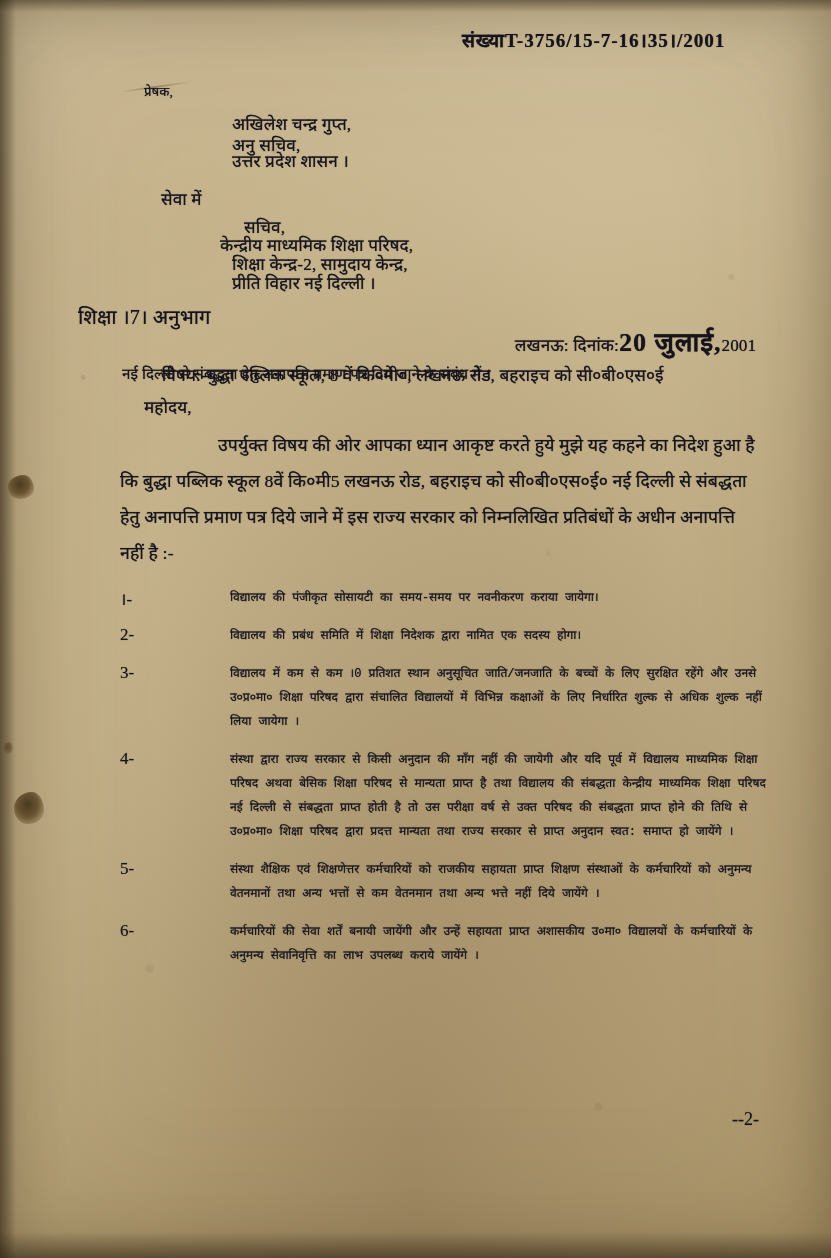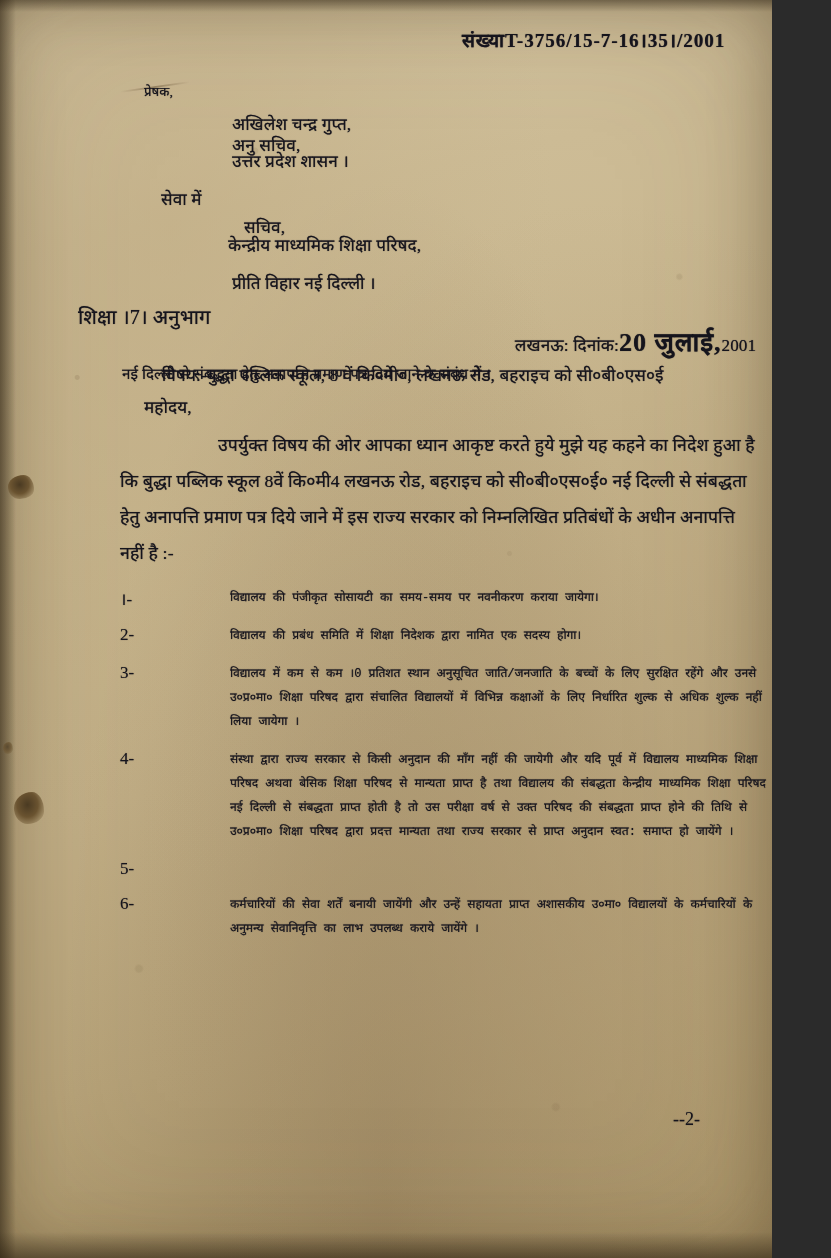--- a/index.html
+++ b/index.html
@@ -7,21 +7,21 @@
     margin: 0;
     padding: 0;
     background: #2b2b2b;
   }
   body {
     font-family: "Liberation Sans", sans-serif;
   }
 
   .page {
     position: relative;
-    width: 772px;
+    width: 831px;
     height: 1258px;
     overflow: hidden;
     background:
       radial-gradient(ellipse at 22% 18%, rgba(190,170,130,0.55) 0%, rgba(190,170,130,0) 45%),
       radial-gradient(ellipse at 78% 72%, rgba(172,150,110,0.45) 0%, rgba(172,150,110,0) 55%),
       radial-gradient(ellipse at 50% 95%, rgba(140,118,84,0.55) 0%, rgba(140,118,84,0) 60%),
       linear-gradient(168deg, #d8c9a6 0%, #cdbc96 18%, #c8b68e 38%, #c2af87 58%, #b9a57b 78%, #ab9669 100%);
     color: #1a1a22;
   }
 
@@ -103,21 +103,21 @@
     font-weight: 600;
   }
 
   .presak       { top: 83px;  left: 144px; font-size: 13px; }
   .sender-name  { top: 113px; left: 232px; font-size: 17px; }
   .sender-desig { top: 134px; left: 232px; font-size: 17px; }
   .sender-gov   { top: 150px; left: 232px; font-size: 17px; }
 
   .sewa-me      { top: 188px; left: 143px; font-size: 17px; margin-left: 18px; }
   .addr1        { top: 216px; left: 244px; font-size: 17px; }
-  .addr2        { top: 234px; left: 228px; font-size: 17px; text-align: center; }
+  .addr2        { top: 234px; left: 220px; font-size: 17px; text-align: center; }
   .addr3        { top: 253px; left: 232px; font-size: 17px; }
   .addr4        { top: 272px; left: 232px; font-size: 17px; }
 
   .section-left { top: 303px; left: 78px;  font-size: 20px; }
   .place-date   { top: 301px; left: 497px; font-size: 17px; }
   .date-big     { font-size: 26px; font-weight: 700; letter-spacing: 1px; }
 
   .subject-l1   { top: 340px; left: 144px; font-size: 17px; }
   .subject-l2   { top: 364px; left: 122px; font-size: 15px; }
 
@@ -186,37 +186,38 @@
   <div class="hw ref-no">संख्याT-3756/15-7-16।35।/2001</div>
 
   <div class="hw presak">प्रेषक,</div>
   <div class="hw sender-name">अखिलेश चन्द्र गुप्त,</div>
   <div class="hw sender-desig">अनु सचिव,</div>
   <div class="hw sender-gov">उत्तर प्रदेश शासन ।</div>
 
   <div class="hw sewa-me">सेवा में</div>
   <div class="hw addr1">सचिव,</div>
   <div class="hw addr2">केन्द्रीय माध्यमिक शिक्षा परिषद,</div>
+  <div class="hw addr3">शिक्षा केन्द्र-2, सामुदाय केन्द्र,</div>
   <div class="hw addr4">प्रीति विहार नई दिल्ली ।</div>
 
   <div class="hw section-left">शिक्षा ।7। अनुभाग</div>
 
   <div class="hw place-date">
     <span>लखनऊ: दिनांक:</span><span class="date-big">20 जुलाई,</span><span>2001</span>
   </div>
 
   <div class="hw subject-l1">
     <span>विषय:-</span><span>बुद्धा पब्लिक स्कूल, 8 वें कि०मी०, लखनऊ रोड, बहराइच को सी०बी०एस०ई</span>
   </div>
   <div class="hw subject-l2">नई दिल्ली से संबद्धता हेतु अनापत्ति प्रमाण पत्र दिये जाने के संबंध में ।</div>
 
   <div class="hw mahoday">महोदय,</div>
 
   <div class="hw block body-para">
-    <span class="indent"></span><span>उपर्युक्त विषय की ओर आपका ध्यान आकृष्ट करते हुये मुझे यह कहने का निदेश हुआ है कि बुद्धा पब्लिक स्कूल 8वें कि०मी4 लखनऊ रोड, बहराइच को सी०बी०एस०ई० नई दिल्ली से संबद्धता हेतु अनापत्ति प्रमाण पत्र दिये जाने में इस राज्य सरकार को निम्नलिखित प्रतिबंधों के अधीन अनापत्ति नहीं है :-</span>
+    <span class="indent"></span><span>उपर्युक्त विषय की ओर आपका ध्यान आकृष्ट करते हुये मुझे यह कहने का निदेश हुआ है कि बुद्धा पब्लिक स्कूल 8वें कि०मी5 लखनऊ रोड, बहराइच को सी०बी०एस०ई० नई दिल्ली से संबद्धता हेतु अनापत्ति प्रमाण पत्र दिये जाने में इस राज्य सरकार को निम्नलिखित प्रतिबंधों के अधीन अनापत्ति नहीं है :-</span>
   </div>
 
   <div class="num-list">
     <div class="li">
       <div class="marker">।-</div>
       <div class="text">विद्यालय की पंजीकृत सोसायटी का समय-समय पर नवनीकरण कराया जायेगा।</div>
     </div>
     <div class="li">
       <div class="marker">2-</div>
       <div class="text">विद्यालय की प्रबंध समिति में शिक्षा निदेशक द्वारा नामित एक सदस्य होगा।</div>
@@ -224,20 +225,21 @@
     <div class="li">
       <div class="marker">3-</div>
       <div class="text">विद्यालय में कम से कम ।0 प्रतिशत स्थान अनुसूचित जाति/जनजाति के बच्चों के लिए सुरक्षित रहेंगे और उनसे उ०प्र०मा० शिक्षा परिषद द्वारा संचालित विद्यालयों में विभिन्न कक्षाओं के लिए निर्धारित शुल्क से अधिक शुल्क नहीं लिया जायेगा ।</div>
     </div>
     <div class="li">
       <div class="marker">4-</div>
       <div class="text">संस्था द्वारा राज्य सरकार से किसी अनुदान की माँग नहीं की जायेगी और यदि पूर्व में विद्यालय माध्यमिक शिक्षा परिषद अथवा बेसिक शिक्षा परिषद से मान्यता प्राप्त है तथा विद्यालय की संबद्धता केन्द्रीय माध्यमिक शिक्षा परिषद नई दिल्ली से संबद्धता प्राप्त होती है तो उस परीक्षा वर्ष से उक्त परिषद की संबद्धता प्राप्त होने की तिथि से उ०प्र०मा० शिक्षा परिषद द्वारा प्रदत्त मान्यता तथा राज्य सरकार से प्राप्त अनुदान स्वत: समाप्त हो जायेंगे ।</div>
     </div>
     <div class="li">
       <div class="marker">5-</div>
+      <div class="text">संस्था शैक्षिक एवं शिक्षणेत्तर कर्मचारियों को राजकीय सहायता प्राप्त शिक्षण संस्थाओं के कर्मचारियों को अनुमन्य वेतनमानों तथा अन्य भत्तों से कम वेतनमान तथा अन्य भत्ते नहीं दिये जायेंगे ।</div>
     </div>
     <div class="li">
       <div class="marker">6-</div>
       <div class="text">कर्मचारियों की सेवा शर्तें बनायी जायेंगी और उन्हें सहायता प्राप्त अशासकीय उ०मा० विद्यालयों के कर्मचारियों के अनुमन्य सेवानिवृत्ति का लाभ उपलब्ध कराये जायेंगे ।</div>
     </div>
   </div>
 
   <div class="page-cont">--2-</div>
 
 </div>

